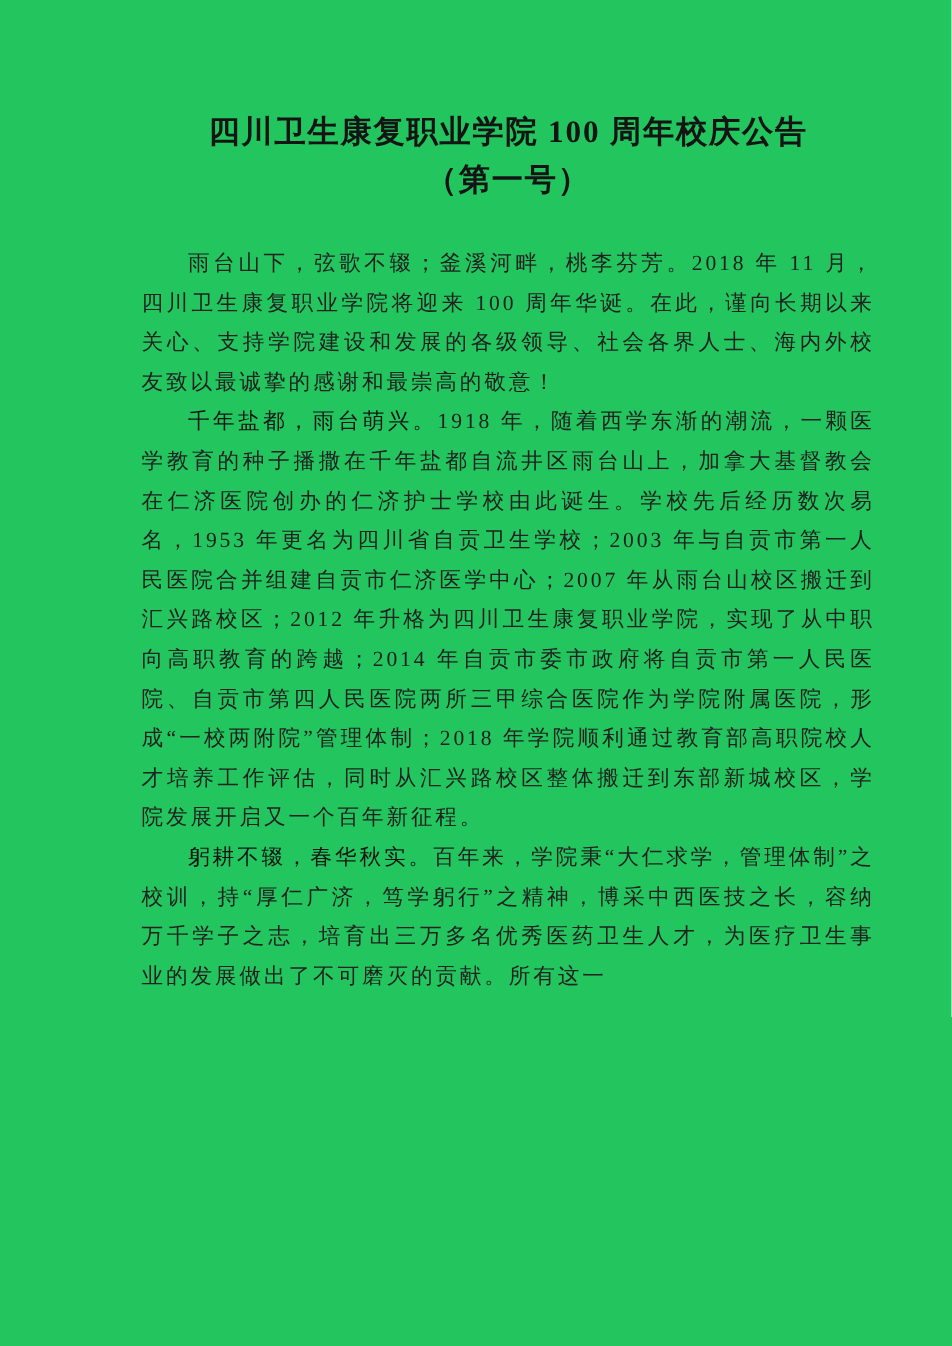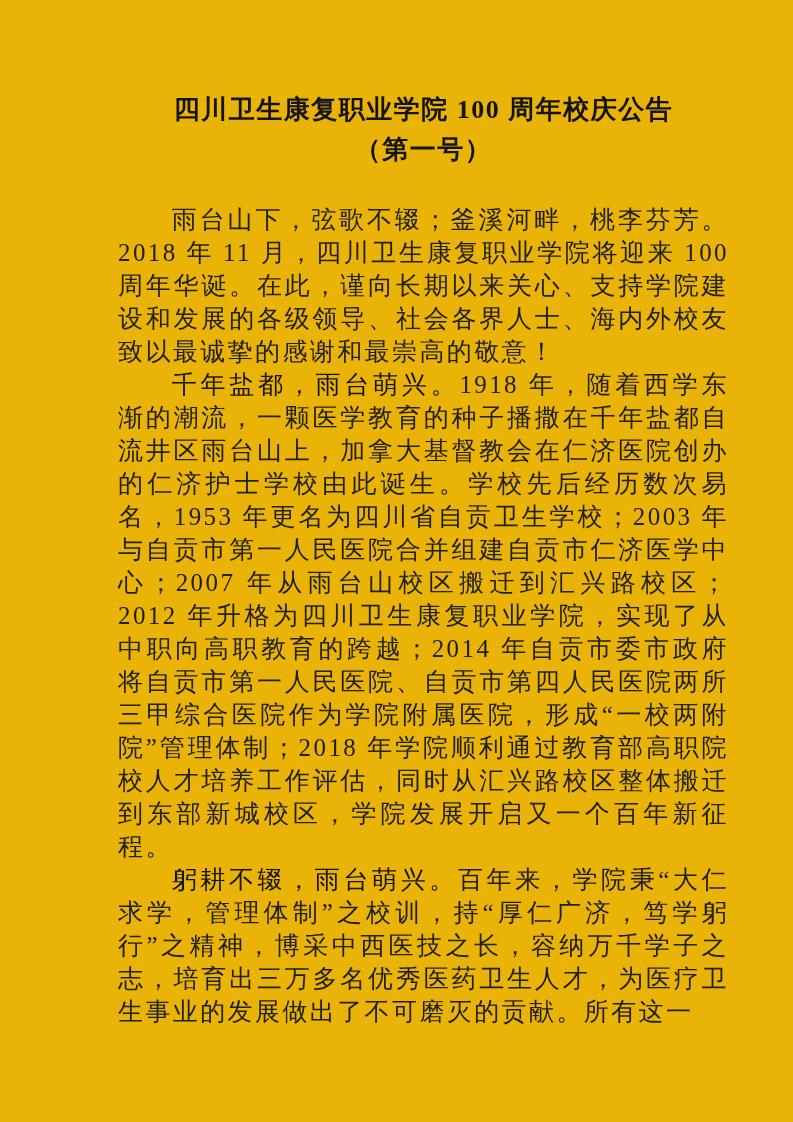--- a/index.html
+++ b/index.html
@@ -5,38 +5,38 @@
   html, body {
     margin: 0;
     padding: 0;
     background: #ffffff;
   }
   .page {
     position: relative;
     width: 793px;
     height: 1122px;
     margin: 0 auto;
-    background: #eab308;
+    background: #22c55e;
     color: #1f1f1f;
     font-family: "Liberation Serif", "DejaVu Serif", serif;
     box-sizing: border-box;
     padding: 90px 64px 0 118px;
     overflow: hidden;
   }
   .doc-title {
     text-align: center;
     font-weight: 700;
     font-size: 26px;
     line-height: 40px;
     letter-spacing: 1.5px;
     margin: 0 0 33px 0;
     color: #141414;
   }
   .doc-body {
-    font-size: 25px;
+    font-size: 18px;
     line-height: 33px;
     letter-spacing: 2.4px;
     text-align: justify;
     text-justify: inter-character;
     color: #212121;
   }
   .para {
     margin: 0;
     text-indent: 2.15em;
   }
@@ -54,16 +54,16 @@
     <div>四川卫生康复职业学院 100 周年校庆公告</div>
     <div>（第一号）</div>
   </h1>
 
   <div class="doc-body">
 
     <p class="para"><span class="lead"></span><span>雨台山下，弦歌不辍；釜溪河畔，桃李芬芳。2018 年 11 月，四川卫生康复职业学院将迎来 100 周年华诞。在此，谨向长期以来关心、支持学院建设和发展的各级领导、社会各界人士、海内外校友致以最诚挚的感谢和最崇高的敬意！</span></p>
 
     <p class="para"><span class="lead">千年盐都，雨台萌兴。</span><span>1918 年，随着西学东渐的潮流，一颗医学教育的种子播撒在千年盐都自流井区雨台山上，加拿大基督教会在仁济医院创办的仁济护士学校由此诞生。学校先后经历数次易名，1953 年更名为四川省自贡卫生学校；2003 年与自贡市第一人民医院合并组建自贡市仁济医学中心；2007 年从雨台山校区搬迁到汇兴路校区；2012 年升格为四川卫生康复职业学院，实现了从中职向高职教育的跨越；2014 年自贡市委市政府将自贡市第一人民医院、自贡市第四人民医院两所三甲综合医院作为学院附属医院，形成“一校两附院”管理体制；2018 年学院顺利通过教育部高职院校人才培养工作评估，同时从汇兴路校区整体搬迁到东部新城校区，学院发展开启又一个百年新征程。</span></p>
 
-    <p class="para"><span class="lead">躬耕不辍，雨台萌兴。</span><span>百年来，学院秉“大仁求学，管理体制”之校训，持“厚仁广济，笃学躬行”之精神，博采中西医技之长，容纳万千学子之志，培育出三万多名优秀医药卫生人才，为医疗卫生事业的发展做出了不可磨灭的贡献。所有这一</span></p>
+    <p class="para"><span class="lead">躬耕不辍，春华秋实。</span><span>百年来，学院秉“大仁求学，管理体制”之校训，持“厚仁广济，笃学躬行”之精神，博采中西医技之长，容纳万千学子之志，培育出三万多名优秀医药卫生人才，为医疗卫生事业的发展做出了不可磨灭的贡献。所有这一</span></p>
 
   </div>
 </div>
 
 </body></html>

